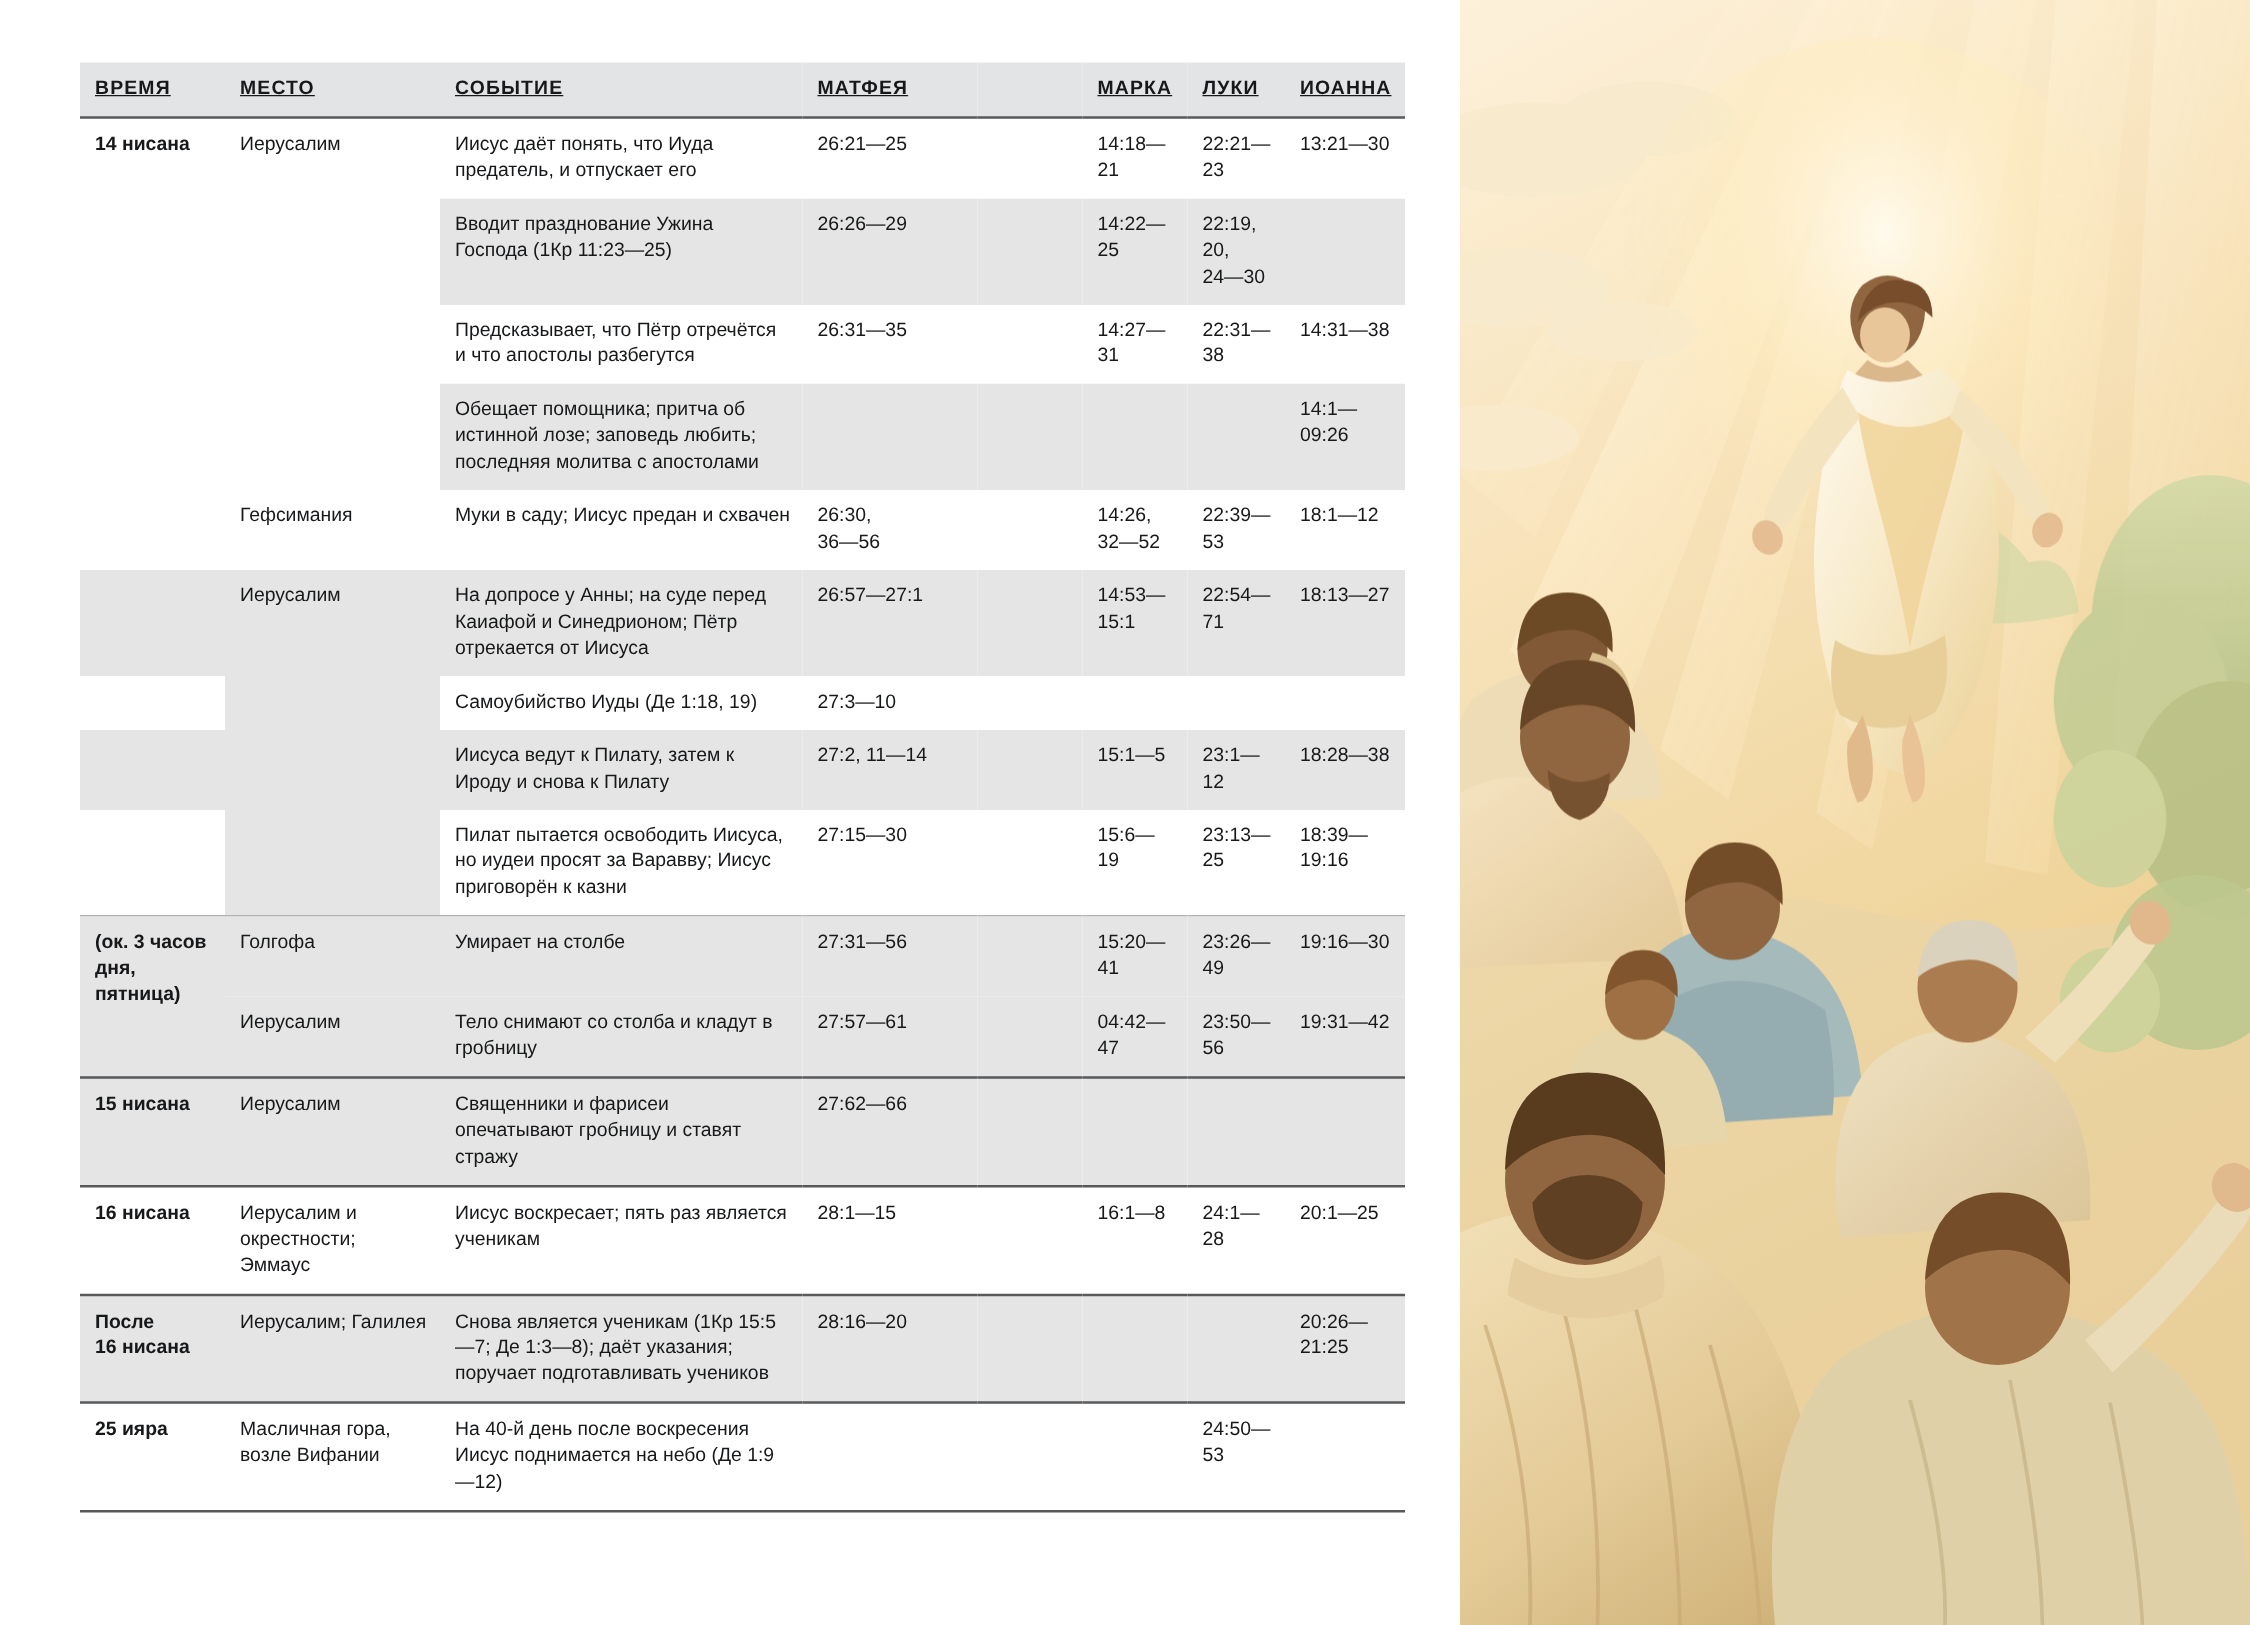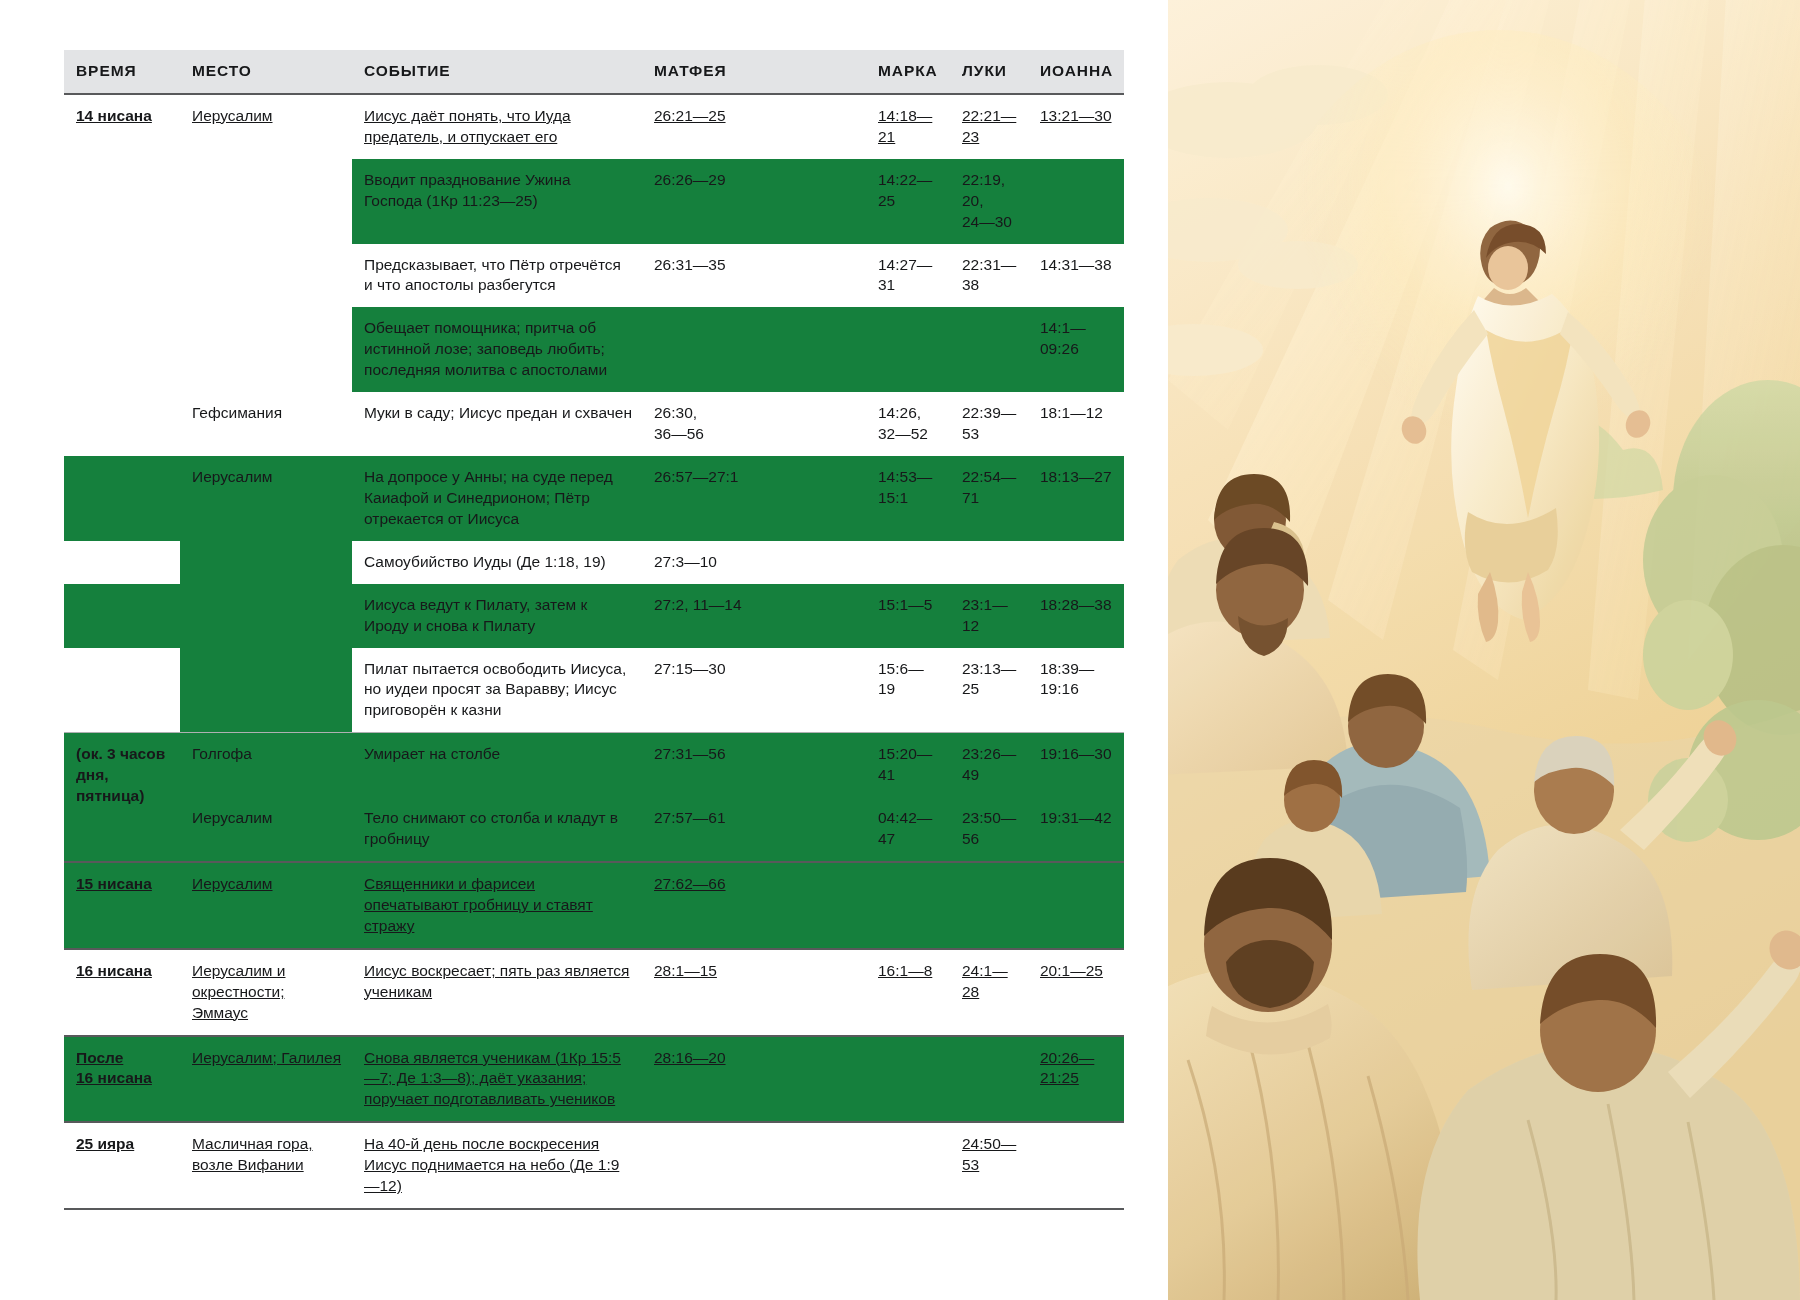--- a/index.html
+++ b/index.html
@@ -58,35 +58,36 @@
   thead th {
     background: #e3e4e6;
     font-size: 12.5px;
     letter-spacing: 0.06em;
     font-weight: bold;
     text-transform: uppercase;
     color: #17181a;
     padding: 12px 10px 12px 12px;
     text-align: left;
     border-bottom: 1px solid #b9bbbd;
+    text-decoration: underline;
   }
   thead th.gapcol { background: #e3e4e6; }
 
   
   tbody td {
     background: #ffffff;
     border-bottom: 1px solid #d2d4d6;
   }
-  tbody tr.alt td { background: #15803d; }
+  tbody tr.alt td { background: #e5e5e5; }
 
   
   td.sep-left, th.sep-left { border-left: 1px solid #d2d4d6; }
 
   
-  tr.group-top > td { border-top: 2px solid #58595b; text-decoration: underline; }
+  tr.group-top > td { border-top: 2px solid #58595b; }
   tr.group-top-light > td { border-top: 1px solid #aeb0b2; }
 
   .tbl-bottom {
     height: 2px;
     background: #58595b;
     width: 1060px;
   }
   .tbl-top {
     height: 0;
   }

